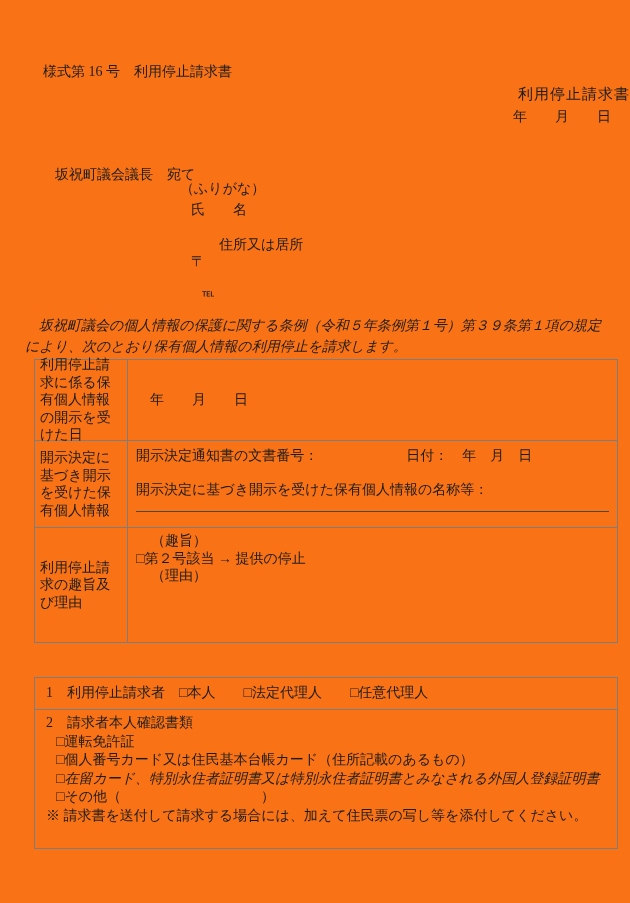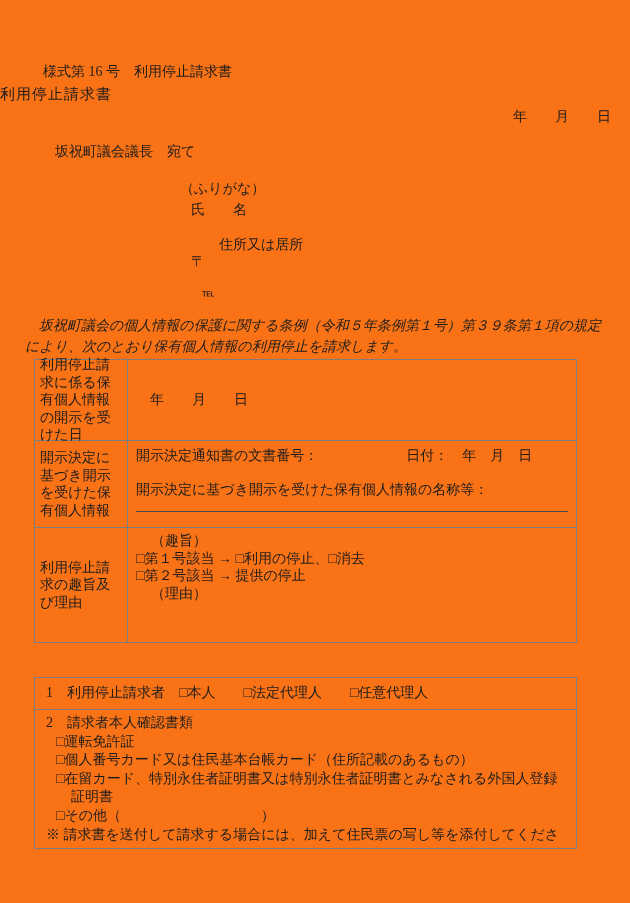--- a/index.html
+++ b/index.html
@@ -7,34 +7,34 @@
     position:relative;
     width:630px;height:903px;
     background:#f97316;
     color:#1c1c1c;
     font-family:"Liberation Serif","DejaVu Serif",serif;
     font-size:14px;
     overflow:hidden;
   }
   .abs{position:absolute;white-space:pre;}
   .form-label{top:63px;left:43px;}
-  .doc-title{top:85px;left:0;width:630px;text-align:left;font-size:15px;letter-spacing:1px;}
+  .doc-title{top:85px;left:0;width:630px;text-align:right;font-size:15px;letter-spacing:1px;}
   .date-line{top:108px;right:19px;text-align:right;}
-  .addressee{top:143px;left:55px;}
+  .addressee{top:166px;left:55px;}
   .furigana{top:180px;left:180px;}
   .name-label{top:201px;left:191px;}
   .address-label{top:236px;left:191px;margin-left:28px;}
   .postal-mark{top:253px;left:191px;}
   .tel-mark{top:286px;left:202px;font-size:15px;}
   .body-par{
     position:absolute;top:315px;left:25px;width:578px;
     line-height:21px;text-indent:14px;white-space:normal;font-style:italic;
   }
   .tbl{
-    position:absolute;left:34px;width:543px;
+    position:absolute;left:34px;width:584px;
     border:1px solid #7d7d7d;box-sizing:border-box;
   }
   .tbl-main{top:359px;}
   .tbl-check{top:677px;}
   .trow{display:flex;box-sizing:border-box;}
   .trow + .trow{border-top:1px solid #7d7d7d;}
   .hcell{
     width:93px;min-width:93px;box-sizing:border-box;
     border-right:1px solid #7d7d7d;
     padding:2px 5px;
@@ -52,21 +52,21 @@
   .docline .datepart{margin-left:88px;}
   .nameline{margin-top:16px;white-space:pre;}
   .fill-line{border-top:1px solid #4a4a4a;margin-top:13px;height:0;}
   .indent1{padding-left:15px;}
   .optline{white-space:pre;}
   .cr1{height:31px;} .cr2{height:139px;}
   .cr1 .ccell{padding:6px 8px 4px 11px;line-height:18px;white-space:pre;}
   .cr2 .ccell{padding:4px 8px 4px 0;line-height:18.6px;}
   .cl-head{padding-left:11px;white-space:pre;}
   .cl-item{padding-left:21px;white-space:pre;}
-  .cl-item-wrap{padding-left:36px;text-indent:-15px;white-space:normal;}
+  .cl-item-wrap{padding-left:36px;text-indent:-15px;white-space:normal;font-style:italic;}
   .cl-note{padding-left:11px;white-space:normal;}
 </style>
 </head>
 <body>
 
 <div class="page">
 
   <div class="abs form-label">様式第 16 号　利用停止請求書</div>
   <div class="abs doc-title">利用停止請求書</div>
   <div class="abs date-line">年　　月　　日</div>
@@ -93,21 +93,20 @@
           <span class="datepart">日付：　年　月　日</span>
         </div>
         <div class="nameline">開示決定に基づき開示を受けた保有個人情報の名称等：</div>
         <div class="fill-line"></div>
       </div>
     </div>
     <div class="trow r3">
       <div class="hcell">利用停止請求の趣旨及び理由</div>
       <div class="ccell">
         <div class="indent1">（趣旨）</div>
-        <div class="optline">□第１号該当 → □利用の停止、□消去</div>
         <div class="optline">□第２号該当 → 提供の停止</div>
         <div class="indent1">（理由）</div>
       </div>
     </div>
   </div>
 
   <div class="tbl tbl-check">
     <div class="trow cr1">
       <div class="ccell">1　利用停止請求者　□本人　　□法定代理人　　□任意代理人</div>
     </div>

